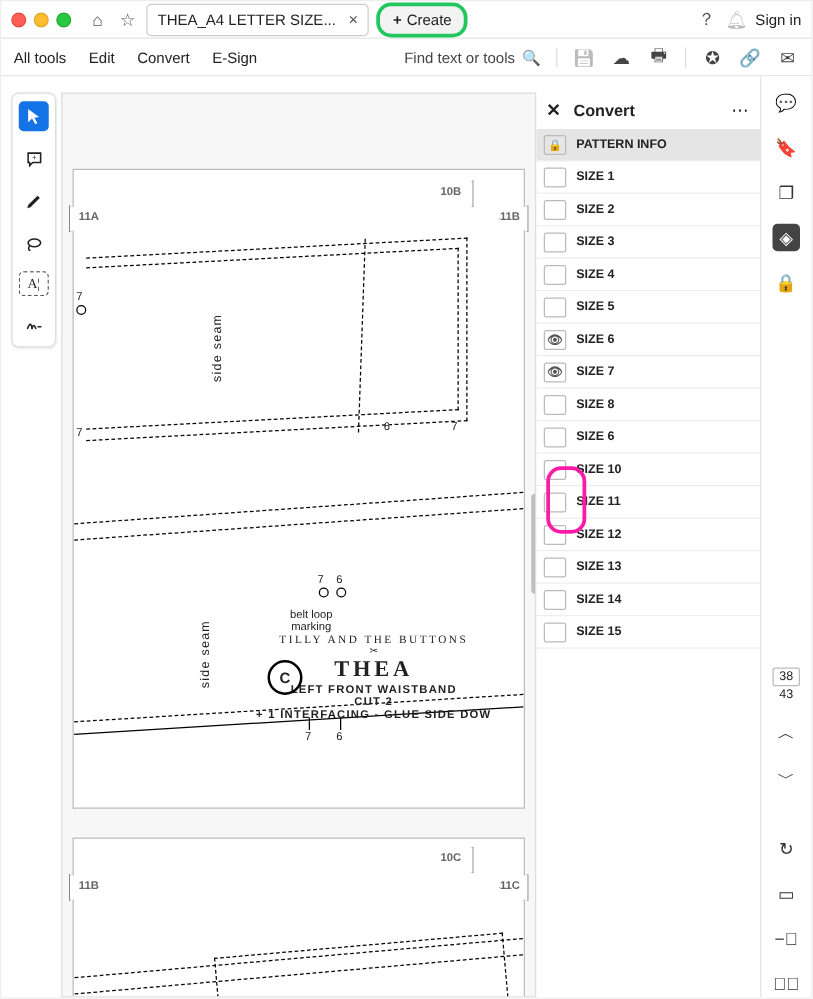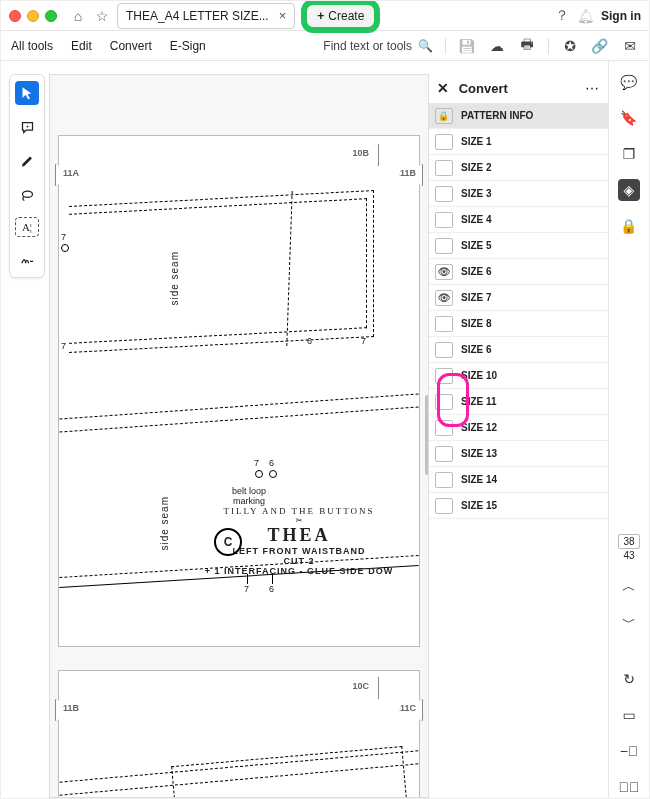--- a/index.html
+++ b/index.html
@@ -32,26 +32,26 @@
   .tl.min  { background:#febc2e;border:1px solid #e1a426;}
   .tl.max  { background:#28c840;border:1px solid #22a836;}
   .title-icon { width:18px;text-align:center;font-size:14px;color:#555;cursor:pointer;}
   .tab {
     display:flex;align-items:center;height:24px;padding:0 8px;border:1px solid #ccc;
     border-radius:4px;gap:10px;max-width:170px;
   }
   .tab span.name{white-space:nowrap;overflow:hidden;text-overflow:ellipsis;font-size:12px;}
   .tab .x{font-size:13px;color:#555;cursor:pointer;}
   .create-btn{
-    height:22px;display:flex;align-items:center;padding:0 10px;border:6px solid #22c55e;
+    height:22px;display:flex;align-items:center;padding:0 10px;border:3px solid #22c55e;
     border-radius:12px;font-size:12px;gap:4px;background:#f3f3f3;cursor:pointer;
   }
   .create-btn::before{content:"+";font-weight:bold;}
   .title-spacer{flex:1;}
-  .signin{font-weight:700;font-size:12px;cursor:pointer;}
+  .signin{font-weight:400;font-size:12px;cursor:pointer;}
 
   
   .menu-bar{
     height:30px;display:flex;align-items:center;padding:0 10px;border-bottom:1px solid #e5e5e5;
     gap:18px;box-sizing:border-box;justify-content:space-between;
   }
   .menu-left{display:flex;gap:18px;align-items:flex-end;}
   .menu-item{font-size:12px;cursor:pointer;}
   .menu-right{display:flex;align-items:center;gap:12px;color:#444;}
   .menu-right .tool-icon{width:18px;text-align:center;font-size:14px;cursor:pointer;}

